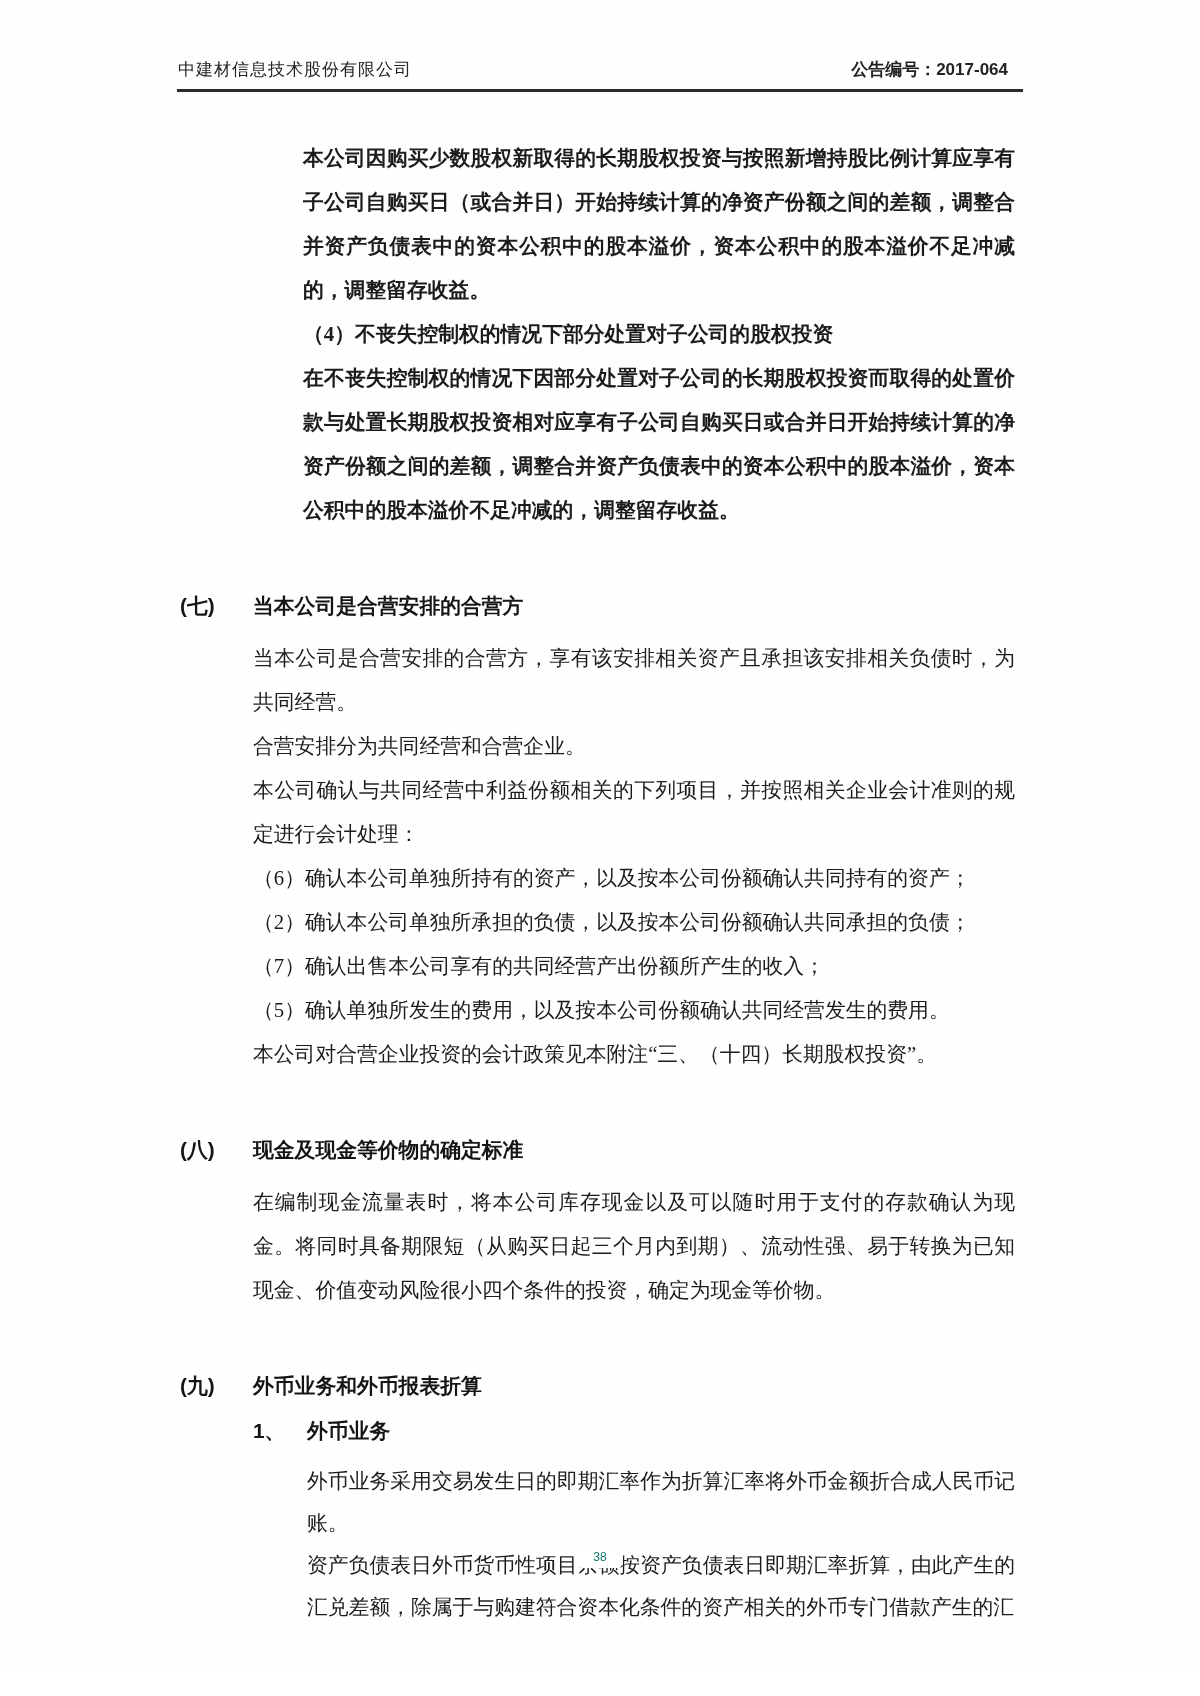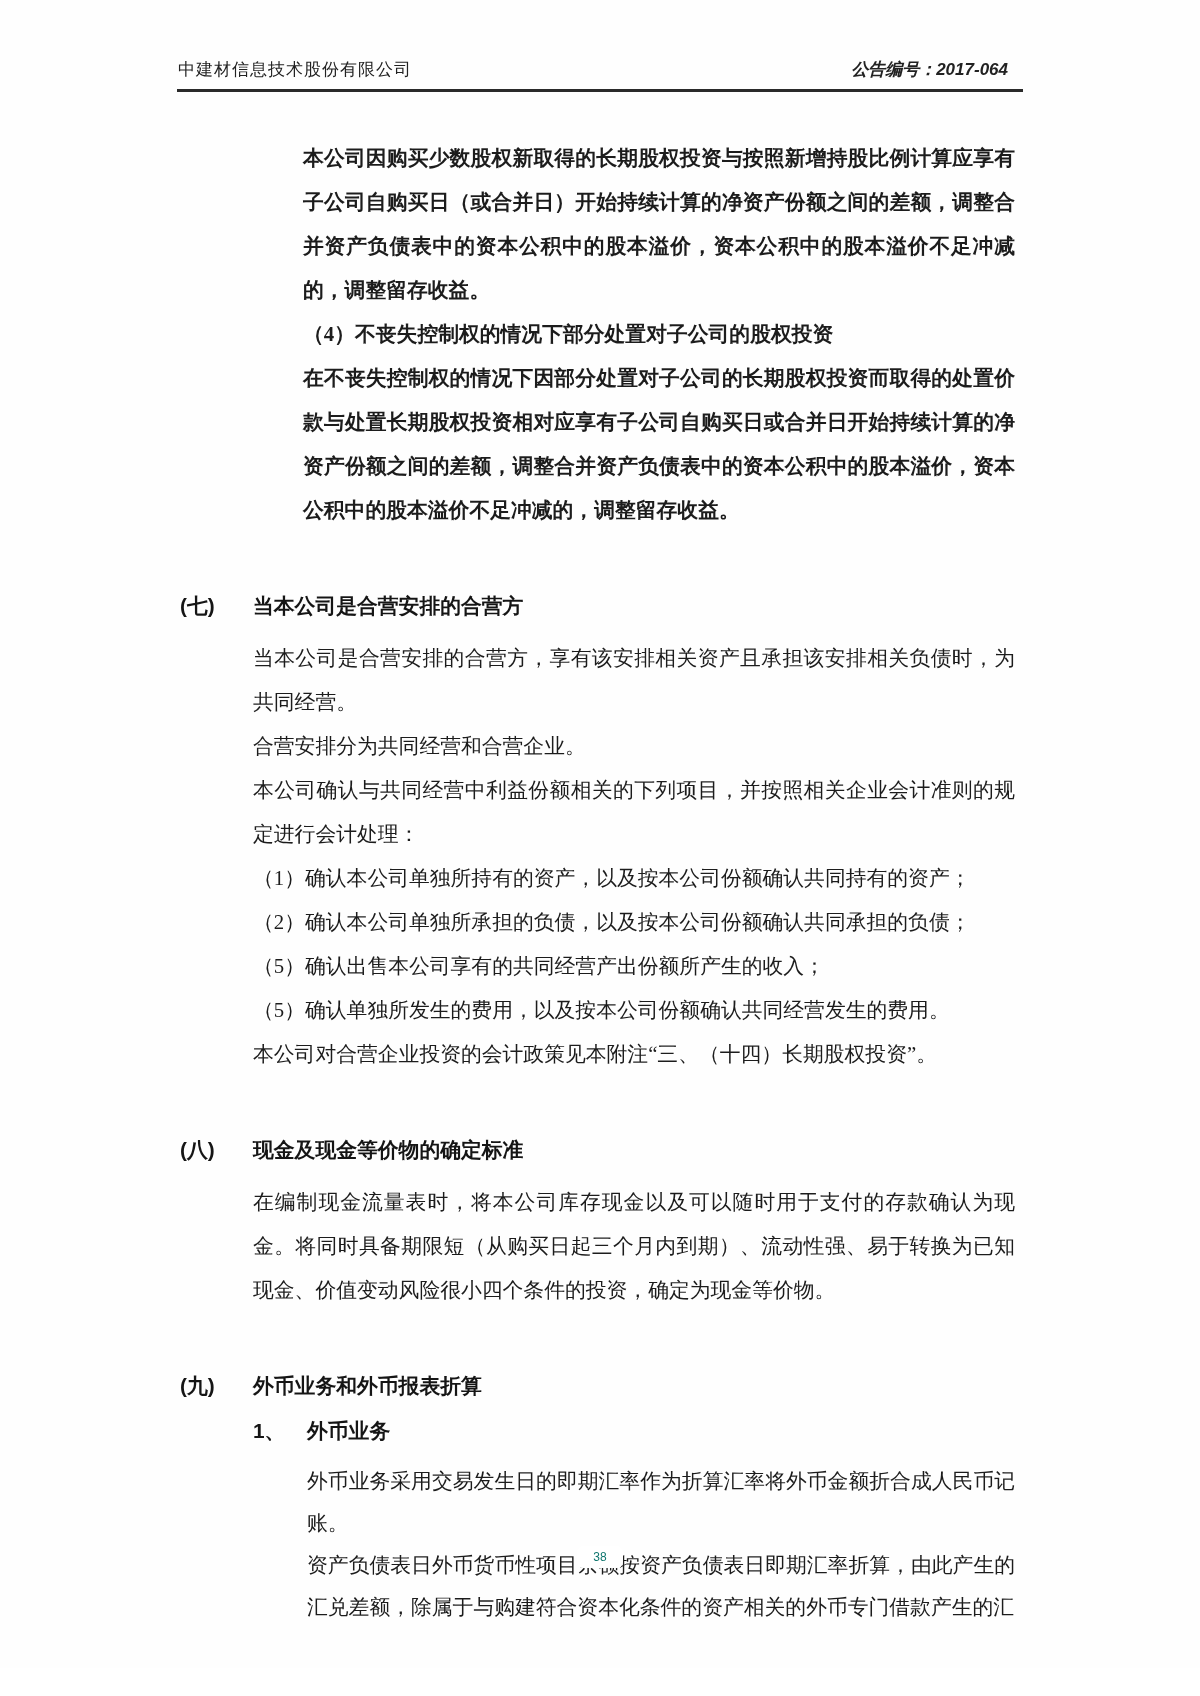--- a/index.html
+++ b/index.html
@@ -25,21 +25,20 @@
     margin: 58px 192px 0 178px;
     font-family: "Liberation Sans", "DejaVu Sans", sans-serif;
     font-size: 17px;
     color: #222222;
   }
   .header .company {
     letter-spacing: 1px;
   }
   .header .notice {
     font-weight: 600;
-    font-style: italic;
   }
   .rule {
     margin-left: 177px;
     width: 846px;
     height: 3px;
     background: #2a2a2a;
     margin-top: 8px;
   }
   
   .content {
@@ -142,23 +141,23 @@
 
     <div class="section">
       <div class="section-head">
         <span class="label">(七)</span>
         <span class="title">当本公司是合营安排的合营方</span>
       </div>
       <div class="section-body">
         <p>当本公司是合营安排的合营方，享有该安排相关资产且承担该安排相关负债时，为共同经营。</p>
         <p>合营安排分为共同经营和合营企业。</p>
         <p>本公司确认与共同经营中利益份额相关的下列项目，并按照相关企业会计准则的规定进行会计处理：</p>
-        <p>（1）确认本公司单独所持有的资产，以及按本公司份额确认共同持有的资产；</p>
+        <p>（6）确认本公司单独所持有的资产，以及按本公司份额确认共同持有的资产；</p>
         <p>（2）确认本公司单独所承担的负债，以及按本公司份额确认共同承担的负债；</p>
-        <p>（5）确认出售本公司享有的共同经营产出份额所产生的收入；</p>
+        <p>（7）确认出售本公司享有的共同经营产出份额所产生的收入；</p>
         <p>（5）确认单独所发生的费用，以及按本公司份额确认共同经营发生的费用。</p>
         <p>本公司对合营企业投资的会计政策见本附注“三、（十四）长期股权投资”。</p>
       </div>
     </div>
 
     <div class="section">
       <div class="section-head">
         <span class="label">(八)</span>
         <span class="title">现金及现金等价物的确定标准</span>
       </div>

